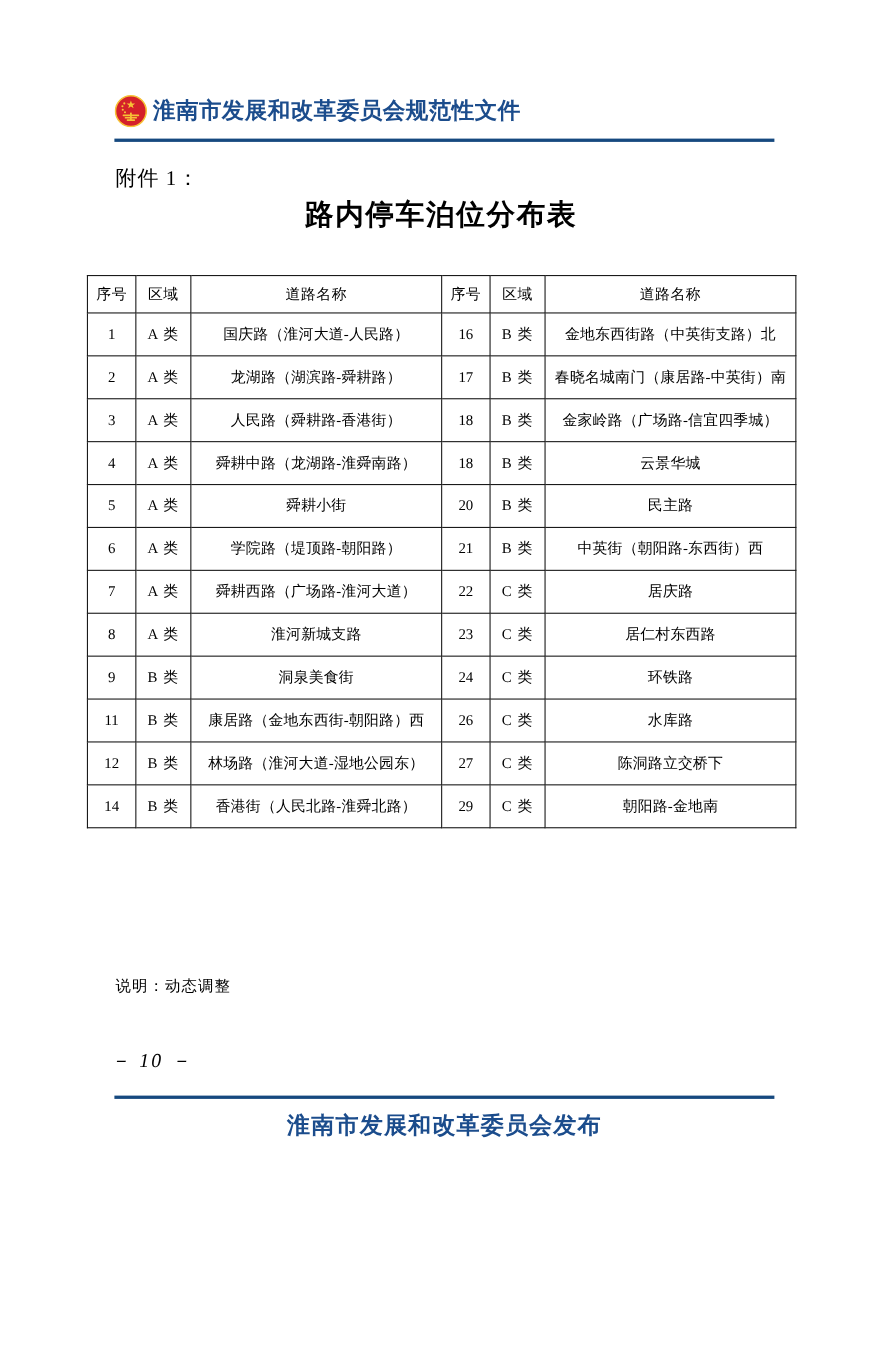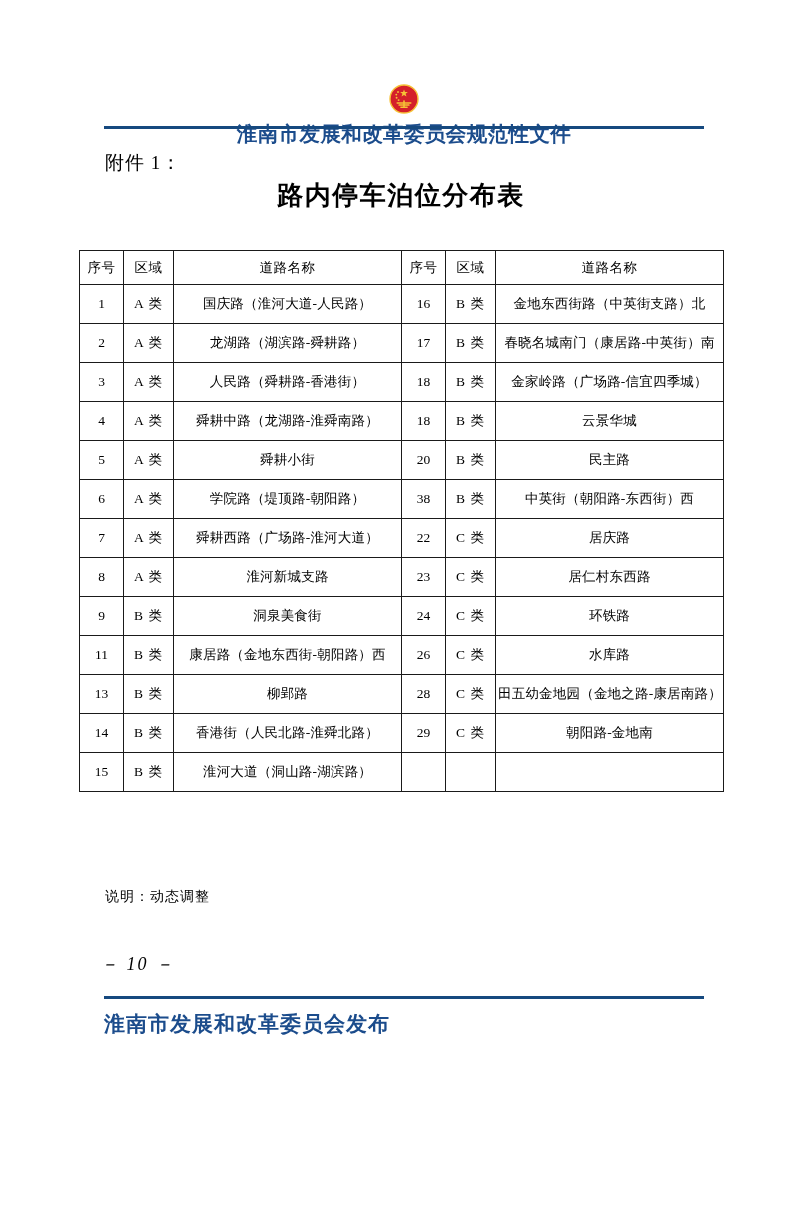--- a/index.html
+++ b/index.html
@@ -26,21 +26,20 @@
   
   .masthead {
     position: absolute;
     left: 104px;
     top: 84px;
     width: 600px;
     height: 34px;
     display: flex;
     align-items: center;
     gap: 5px;
-    flex-direction: column;
   }
   .emblem {
     width: 30px;
     height: 30px;
     flex: 0 0 30px;
     position: relative;
     display: block;
   }
   .masthead-title {
     font-family: "Liberation Sans", "DejaVu Sans", sans-serif;
@@ -151,20 +150,21 @@
     top: 996px;
     width: 600px;
     height: 3px;
     background: #16497f;
   }
   .footer-text {
     position: absolute;
     left: 104px;
     top: 1008px;
     width: 600px;
+    text-align: center;
     font-family: "Liberation Sans", "DejaVu Sans", sans-serif;
     font-size: 21px;
     font-weight: bold;
     color: #1b4c8c;
     letter-spacing: 1px;
     line-height: 32px;
     white-space: nowrap;
   }
 </style>
 </head>
@@ -256,21 +256,21 @@
             <td class="c-area">A 类</td>
             <td class="c-road">舜耕小街</td>
             <td class="c-no">20</td>
             <td class="c-area">B 类</td>
             <td class="c-road">民主路</td>
           </tr>
           <tr>
             <td class="c-no">6</td>
             <td class="c-area">A 类</td>
             <td class="c-road">学院路（堤顶路-朝阳路）</td>
-            <td class="c-no">38</td>
+            <td class="c-no">21</td>
             <td class="c-area">B 类</td>
             <td class="c-road">中英街（朝阳路-东西街）西</td>
           </tr>
           <tr>
             <td class="c-no">7</td>
             <td class="c-area">A 类</td>
             <td class="c-road">舜耕西路（广场路-淮河大道）</td>
             <td class="c-no">22</td>
             <td class="c-area">C 类</td>
             <td class="c-road">居庆路</td>
@@ -293,42 +293,34 @@
           </tr>
           <tr>
             <td class="c-no">11</td>
             <td class="c-area">B 类</td>
             <td class="c-road">康居路（金地东西街-朝阳路）西</td>
             <td class="c-no">26</td>
             <td class="c-area">C 类</td>
             <td class="c-road">水库路</td>
           </tr>
           <tr>
-            <td class="c-no">13</td>
-            <td class="c-area">B 类</td>
-            <td class="c-road">柳郢路</td>
-            <td class="c-no">28</td>
-            <td class="c-area">C 类</td>
-            <td class="c-road">田五幼金地园（金地之路-康居南路）</td>
+            <td class="c-no">12</td>
+            <td class="c-area">B 类</td>
+            <td class="c-road">林场路（淮河大道-湿地公园东）</td>
+            <td class="c-no">27</td>
+            <td class="c-area">C 类</td>
+            <td class="c-road">陈洞路立交桥下</td>
           </tr>
           <tr>
             <td class="c-no">14</td>
             <td class="c-area">B 类</td>
             <td class="c-road">香港街（人民北路-淮舜北路）</td>
             <td class="c-no">29</td>
             <td class="c-area">C 类</td>
             <td class="c-road">朝阳路-金地南</td>
-          </tr>
-          <tr>
-            <td class="c-no">15</td>
-            <td class="c-area">B 类</td>
-            <td class="c-road">淮河大道（洞山路-湖滨路）</td>
-            <td class="c-no"></td>
-            <td class="c-area"></td>
-            <td class="c-road"></td>
           </tr>
         </tbody>
     </table>
   </div>
 
   <div class="note">说明：动态调整</div>
 
   <div class="page-number">－ 10 －</div>
 
   <div class="rule-bottom"></div>

